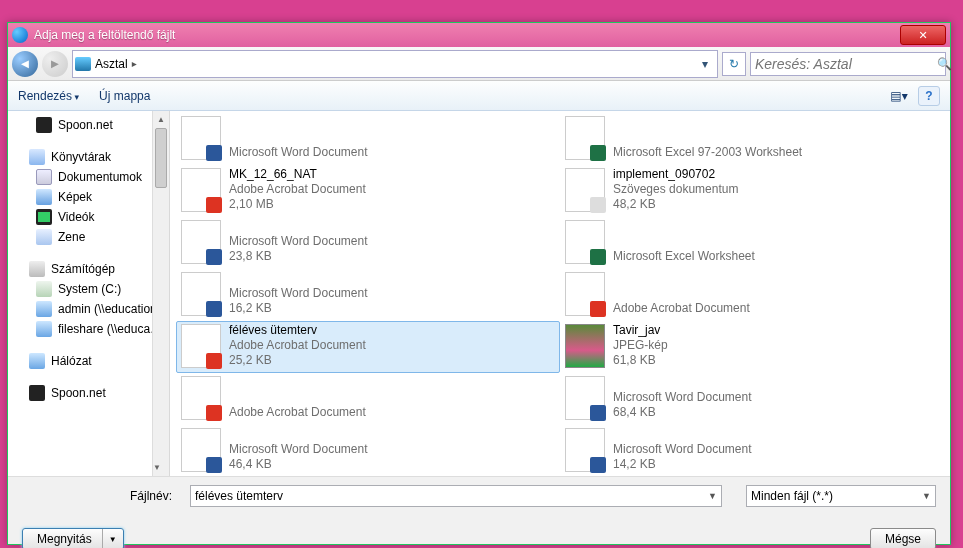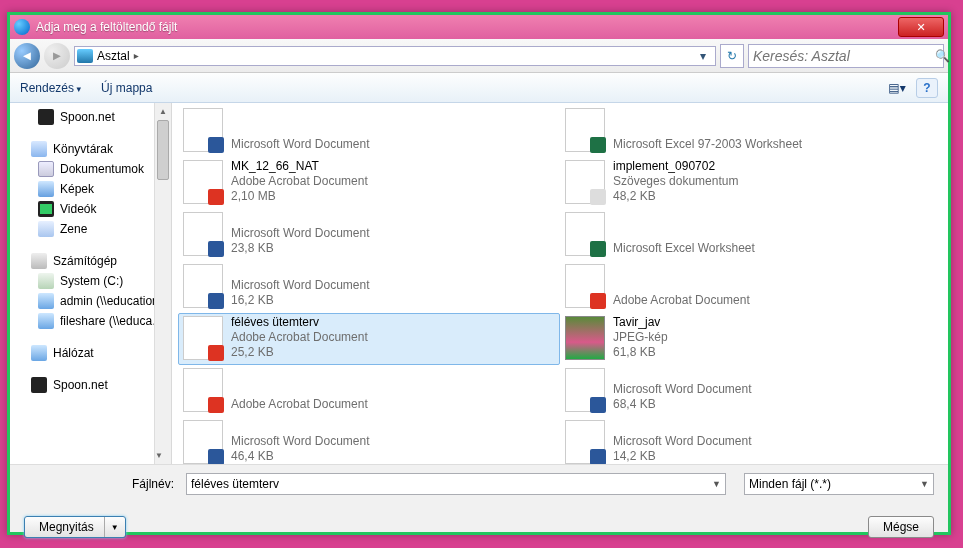--- a/index.html
+++ b/index.html
@@ -1,25 +1,25 @@
 <!DOCTYPE html>
 <html><head>
 <meta charset="utf-8">
 <style>
 * { margin: 0; padding: 0; box-sizing: border-box; font-family: "Segoe UI", Tahoma, sans-serif; font-size: 12px; }
 body { background: #d84090; width: 963px; height: 548px; position: relative; overflow: hidden; }
-.dialog { position: absolute; top: 12px; left: 7px; width: 944px; height: 523px; background: #fff; border: 3px solid #22c55e; box-shadow: 0 0 8px rgba(0,0,0,.3); }
+.dialog { position: absolute; top: 22px; left: 7px; width: 944px; height: 523px; background: #fff; border: 1px solid #22c55e; box-shadow: 0 0 8px rgba(0,0,0,.3); }
 .titlebar { height: 24px; background: linear-gradient(#f080b0,#e060a0); display: flex; align-items: center; padding: 0 4px; color: #fff; }
 .titlebar .ie-icon { width: 16px; height: 16px; border-radius: 50%; background: radial-gradient(circle at 30% 30%, #6cf, #06c); margin-right: 6px; }
 .titlebar .title { flex: 1; font-size: 12px; color: #fff; text-shadow: 0 1px 1px rgba(0,0,0,.3); }
 .close-btn { width: 46px; height: 20px; background: linear-gradient(#e66,#c22); border-radius: 3px; display: flex; align-items: center; justify-content: center; color: #fff; font-size: 11px; border: 1px solid #a00; }
 .navbar { height: 34px; background: linear-gradient(#f8f8f8,#ececec); border-bottom: 1px solid #ccc; display: flex; align-items: center; padding: 0 4px; gap: 4px; }
 .nav-btn { width: 26px; height: 26px; border-radius: 50%; background: radial-gradient(circle at 30% 30%, #9cf,#369); display: flex; align-items: center; justify-content: center; color: #fff; font-size: 13px; }
 .nav-btn.fwd { background: radial-gradient(circle at 30% 30%, #eee,#ccc); color: #999; }
-.breadcrumb { flex: 1; height: 20px; background: #fff; border: 1px solid #aac; display: flex; align-items: center; padding: 8px 2px; gap: 4px; }
+.breadcrumb { flex: 1; height: 28px; background: #fff; border: 1px solid #aac; display: flex; align-items: center; padding: 8px 2px; gap: 4px; }
 .breadcrumb .seg-icon { width: 16px; height: 14px; background: linear-gradient(#6cf,#27a); border-radius: 2px; }
 .breadcrumb .seg { color: #000; }
 .breadcrumb .chev { color: #555; font-size: 10px; }
 .bc-ctrls { margin-left: auto; display: flex; gap: 2px; padding-right: 2px; }
 .bc-ctrls span { width: 16px; text-align: center; color: #357; }
 .refresh { width: 24px; height: 24px; display: flex; align-items: center; justify-content: center; border: 1px solid #aac; background: #fff; color: #27a; }
 .searchbox { width: 196px; height: 24px; border: 1px solid #aac; background: #fff; display: flex; align-items: center; padding: 0 4px; }
 .searchbox input { border: none; outline: none; flex: 1; font-style: italic; color: #888; font-size: 14px; }
 .searchbox .mag { color: #27a; }
 .toolbar { height: 30px; background: linear-gradient(#fdfefe,#e8f1f8); border-bottom: 1px solid #c5d6e8; display: flex; align-items: center; padding: 0 10px; gap: 20px; color: #13386b; }
@@ -55,21 +55,21 @@
 .fitem .thumb .badge { position: absolute; bottom: -2px; right: -2px; width: 16px; height: 16px; border-radius: 2px; }
 .badge-word { background: #2b579a; }
 .badge-pdf { background: #d32; }
 .badge-excel { background: #1e7145; }
 .badge-txt { background: #ddd; }
 .fitem .thumb.image { background: linear-gradient(#5a8a3a,#d85a8a 60%,#2a4); border: 1px solid #888; }
 .fitem .meta { display: flex; flex-direction: column; line-height: 15px; overflow: hidden; }
 .fitem .fname { color: #000; white-space: nowrap; overflow: hidden; text-overflow: ellipsis; }
 .fitem .ftype, .fitem .fsize { color: #6e6e6e; white-space: nowrap; }
 .footer { position: absolute; bottom: 0; left: 0; right: 0; height: 68px; background: #f1f1f1; border-top: 1px solid #ddd; padding: 8px 14px; }
-.row1 { display: flex; align-items: center; gap: 12px; }
+.row1 { display: flex; align-items: center; gap: 18px; }
 .row1 .lbl { width: 150px; text-align: right; color: #000; }
 .fnameinput { flex: 1; height: 22px; border: 1px solid #abadb3; background: #fff; padding: 0 4px; display: flex; align-items: center; }
 .fnameinput input { border: none; outline: none; flex: 1; font-size: 12px; }
 .fnameinput .dd { color: #555; font-size: 9px; padding-left: 4px; }
 .filter { width: 190px; height: 22px; border: 1px solid #abadb3; background: #fff; display: flex; align-items: center; padding: 0 4px; margin-left: 6px; }
 .filter .dd { margin-left: auto; color: #555; font-size: 9px; }
 .row2 { display: flex; justify-content: space-between; gap: 16px; margin-top: 21px; }
 .btn { height: 22px; border: 1px solid #8a8a8a; background: linear-gradient(#fdfdfd,#e3e3e3); border-radius: 3px; padding: 0 14px; display: flex; align-items: center; font-size: 12px; }
 .btn.primary { border-color: #3c7fb1; box-shadow: 0 0 3px #7ecdf4; }
 .btn.split { padding-right: 0; }

